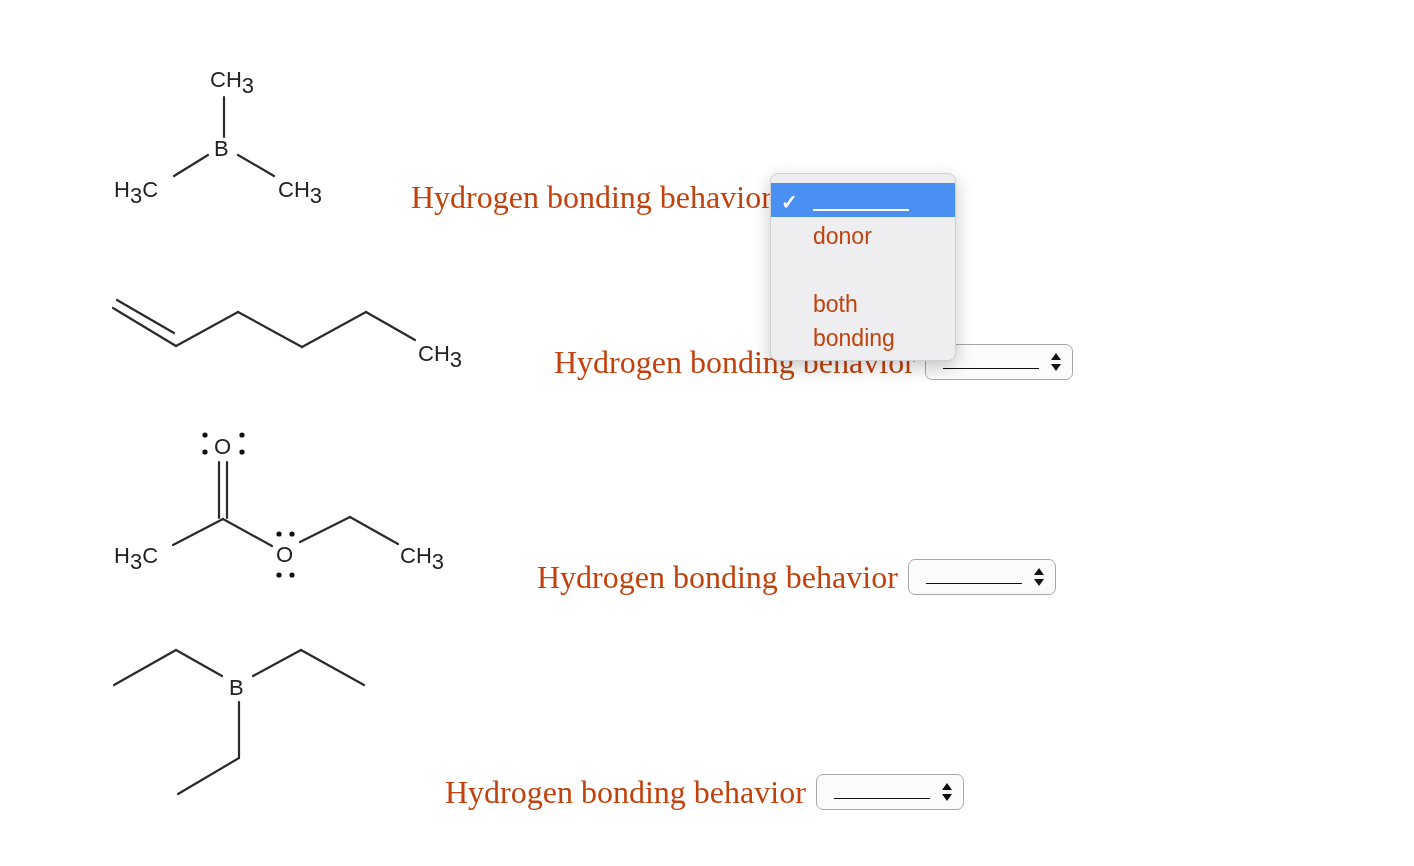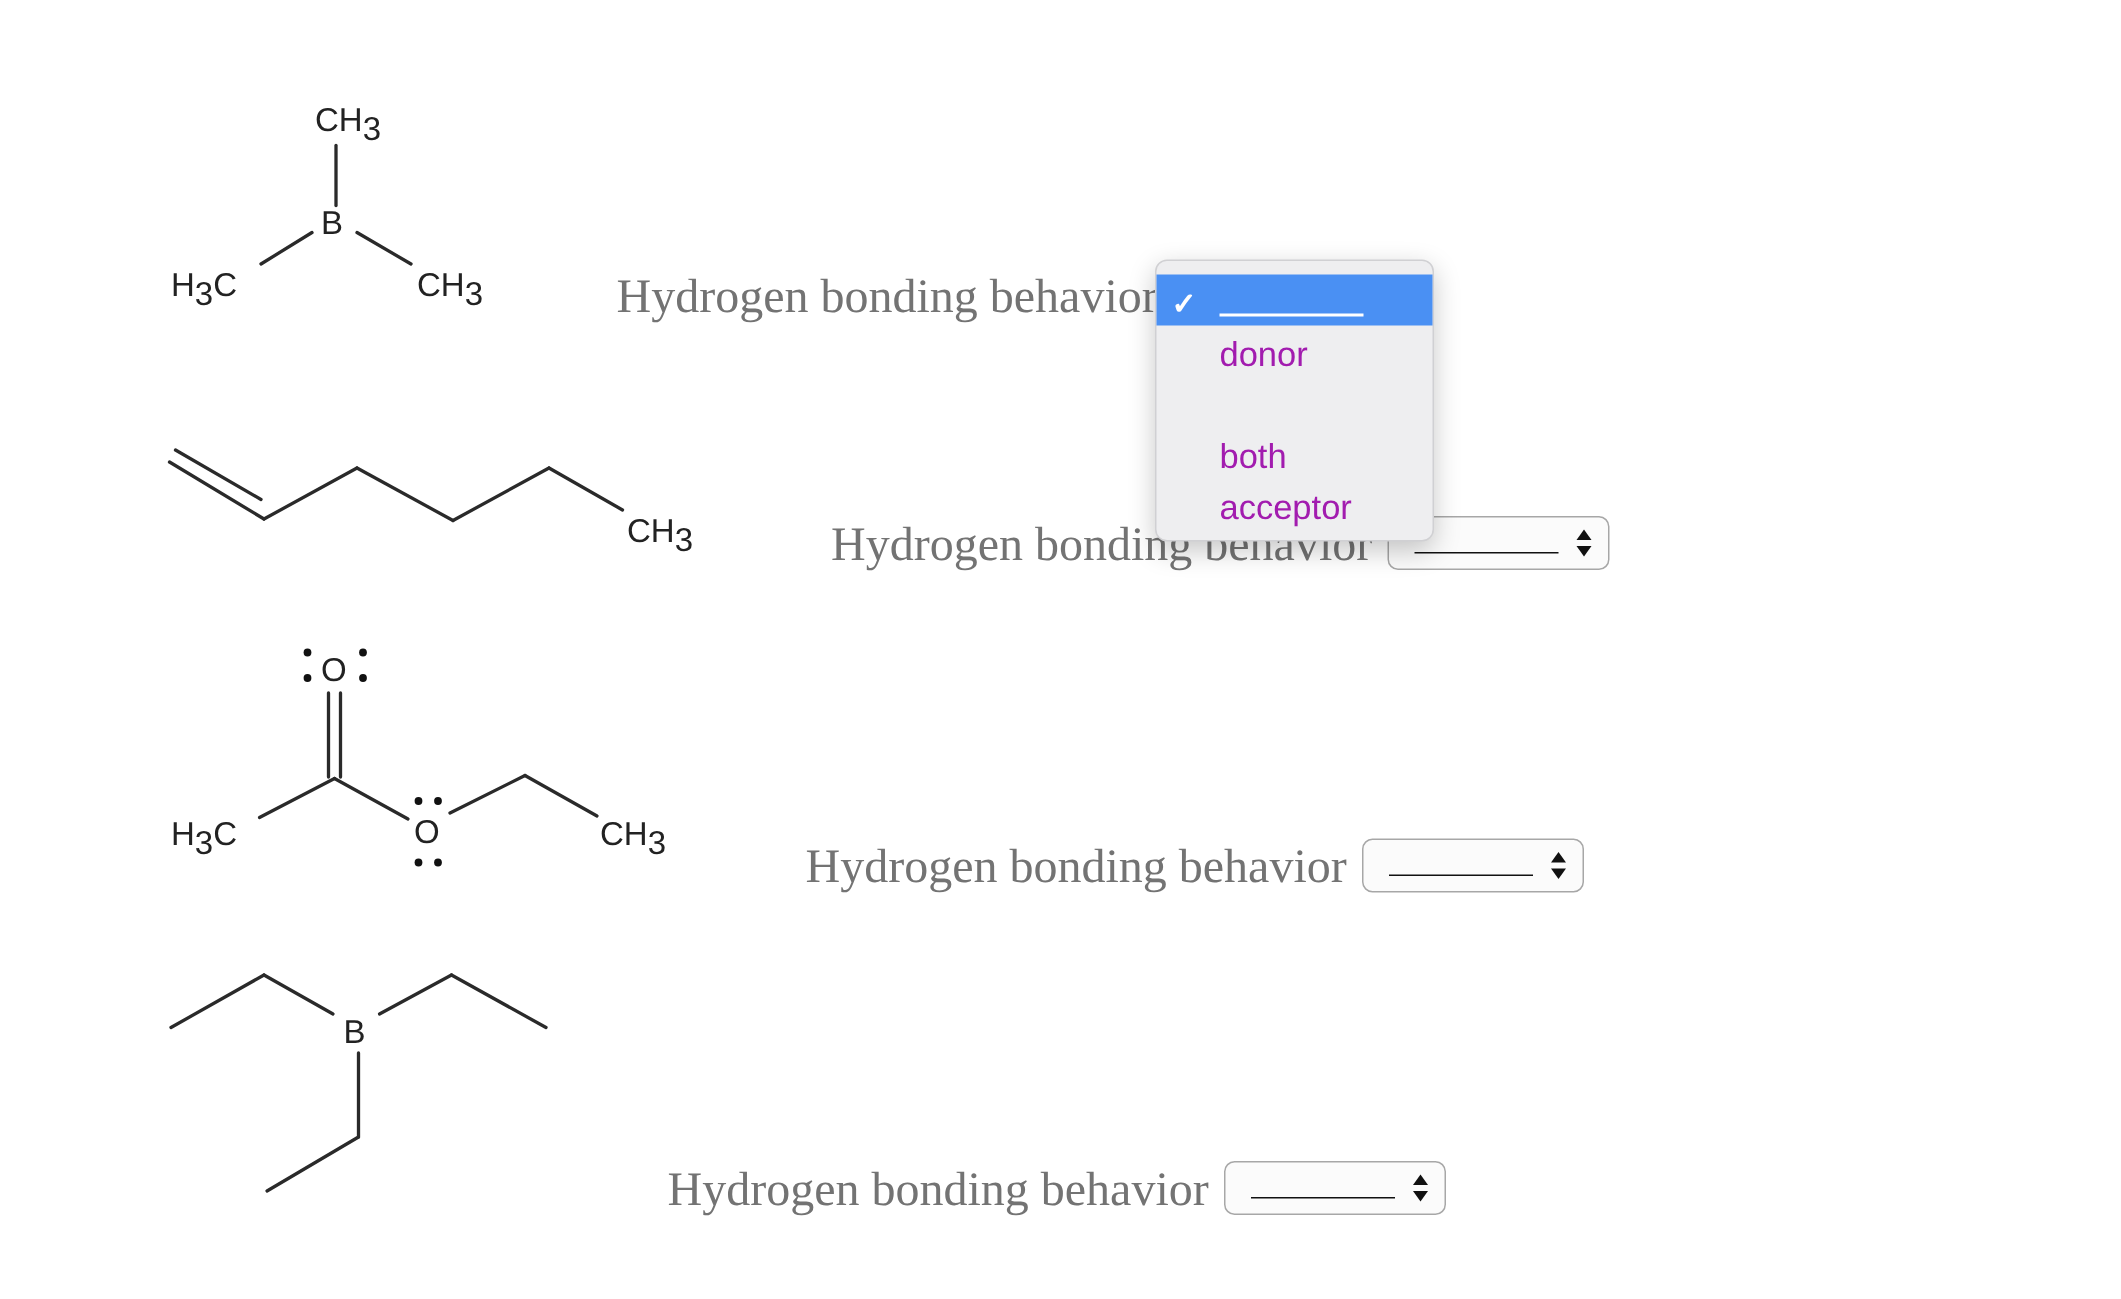--- a/index.html
+++ b/index.html
@@ -4,21 +4,21 @@
   <style>
     html, body { margin: 0; padding: 0; background: #ffffff; }
     body { width: 1414px; height: 866px; position: relative; overflow: hidden; font-family: "Liberation Serif", serif; }
     .mol { position: absolute; }
     .mol svg { display: block; overflow: visible; }
     .mol text { font-family: "Liberation Sans", sans-serif; font-size: 22px; fill: #222; }
     .bond { stroke: #2a2a2a; stroke-width: 2.2; fill: none; stroke-linecap: round; }
     .lp { fill: #111; }
 
     .q-row { position: absolute; display: flex; align-items: center; white-space: nowrap; }
-    .q-label { font-family: "Liberation Serif", serif; font-size: 32px; color: #737373; line-height: 38px; }
+    .q-label { font-family: "Liberation Serif", serif; font-size: 32px; color: #c2410c; line-height: 38px; }
     .select {
       margin-left: 10px; width: 148px; height: 36px; box-sizing: border-box;
       border: 1.5px solid #a7a7a7; border-radius: 7px; background: #fbfbfb;
       position: relative; cursor: pointer;
     }
     .select .blank {
       position: absolute; left: 17px; top: 9px; width: 96px; height: 14px;
       border-bottom: 1.5px solid #111; font-family: "Liberation Sans", sans-serif; font-size: 1px; color: transparent;
     }
     .select .arrows { position: absolute; right: 11px; top: 8px; width: 10px; height: 18px; }
@@ -29,21 +29,21 @@
     .select .arrows::before { top: 0; border-bottom: 7px solid #111; }
     .select .arrows::after { bottom: 0; border-top: 7px solid #111; }
 
     .dropdown {
       position: absolute; left: 770px; top: 173px; width: 186px; height: 188px;
       background: #eeeef0; border: 1px solid #d0d0d3; border-radius: 8px;
       box-shadow: 0 6px 18px rgba(0,0,0,0.22); box-sizing: border-box;
       font-family: "Liberation Sans", sans-serif; z-index: 5;
     }
     .dd-item { position: absolute; left: 0; width: 100%; height: 34px; box-sizing: border-box; }
-    .dd-item .txt { position: absolute; left: 42px; top: 6px; font-size: 23px; color: #a21caf; }
+    .dd-item .txt { position: absolute; left: 42px; top: 6px; font-size: 23px; color: #c2410c; }
     .dd-item.selected { background: #4a90f3; }
     .dd-item .check { position: absolute; left: 10px; top: 7px; color: #fff; font-size: 20px; font-weight: bold; }
     .dd-item .blank-line { position: absolute; left: 42px; top: 26px; width: 96px; border-bottom: 2px solid #fff; }
   </style>
 </head>
 <body>
 
 <div class="mol" style="left:100px; top:55px;">
   <svg width="260" height="160">
     <line class="bond" x1="124" y1="42" x2="124" y2="82"></line>
@@ -140,15 +140,15 @@
     <span class="check">✓</span>
     <span class="blank-line"></span>
   </div>
   <div class="dd-item" style="top:43px;">
     <span class="txt">donor</span>
   </div>
   <div class="dd-item" style="top:111px;">
     <span class="txt">both</span>
   </div>
   <div class="dd-item" style="top:145px;">
-    <span class="txt">acceptor</span>
+    <span class="txt">bonding</span>
   </div>
 </div>
 
 </body></html>

